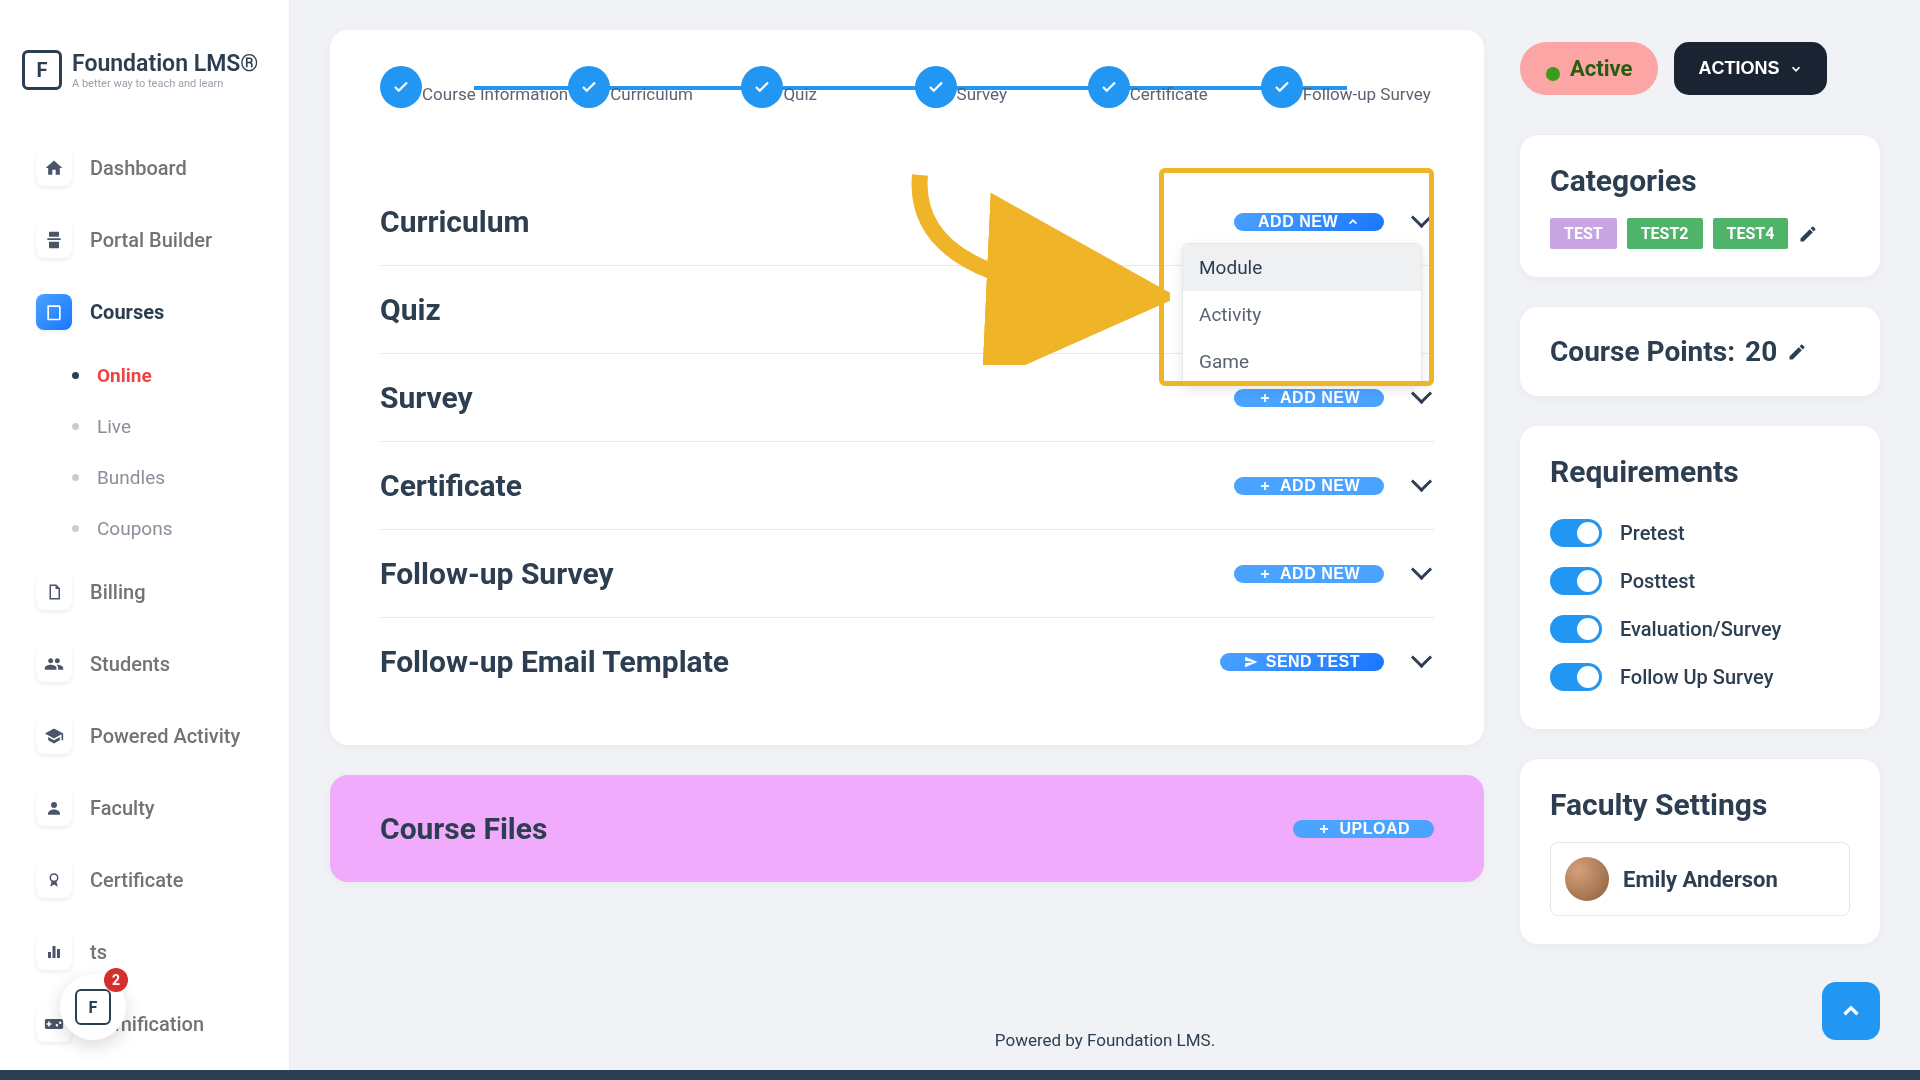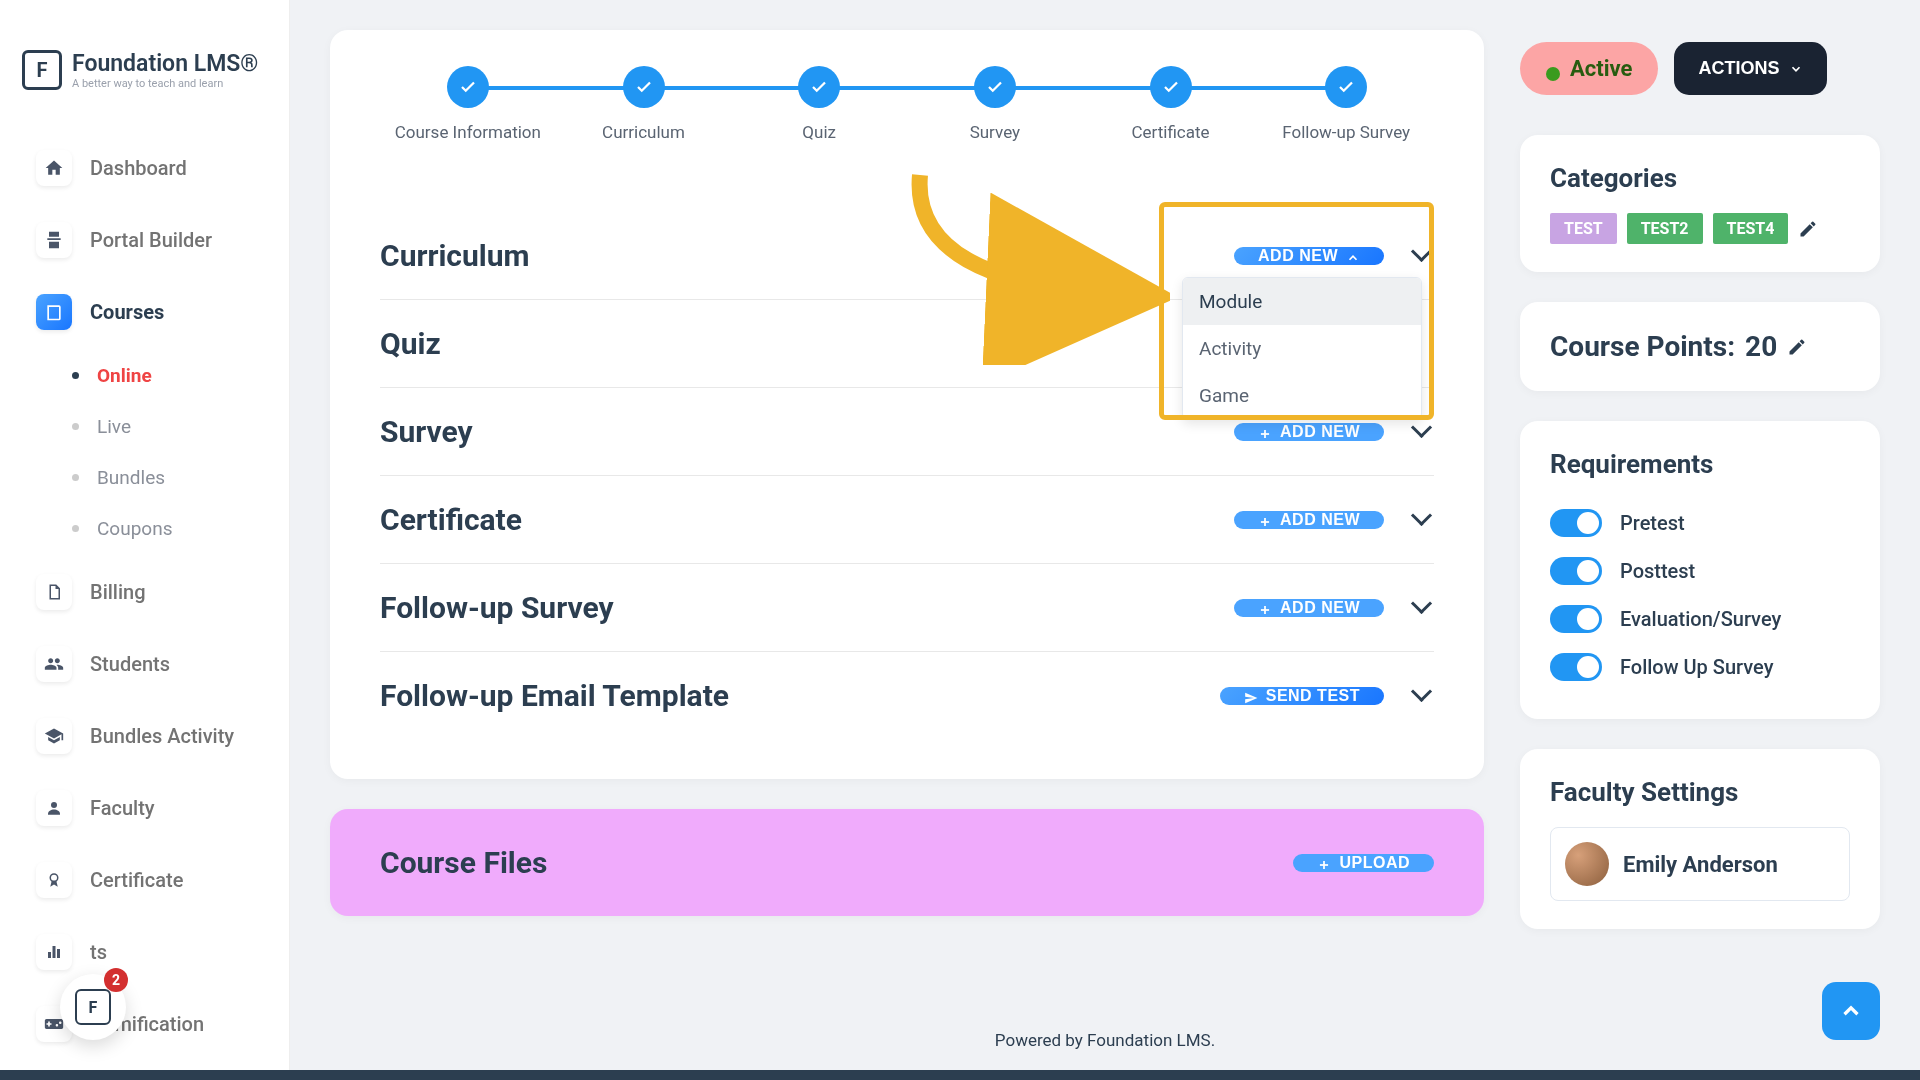--- a/index.html
+++ b/index.html
@@ -119,21 +119,21 @@
   padding: 36px 50px 40px 50px;
   box-shadow: 0 2px 10px rgba(0,0,0,0.04);
 }
 .stepper {
   display: flex;
   align-items: flex-start;
   justify-content: space-between;
   position: relative;
   margin-bottom: 70px;
 }
-.step { display: flex; flex-direction: column; align-items: center; flex: 1; position: relative; }
+.step { display: flex; align-items: center; flex: 1; position: relative; }
 .step:not(:last-child)::after {
   content: '';
   position: absolute;
   top: 20px;
   left: 50%;
   width: 100%;
   height: 4px;
   background: #2196f3;
   z-index: 0;
 }
@@ -177,21 +177,21 @@
   background: linear-gradient(135deg, #4aa3ff, #1976ff);
   color: #fff;
   border: none;
   border-radius: 10px;
   padding: 0 24px;
   font-size: 16px;
   font-weight: 700;
   letter-spacing: 0.5px;
   cursor: pointer;
   display: inline-flex;
-  align-items: flex-end;
+  align-items: center;
   gap: 8px;
 }
 .btn-add.light { background: #4aa3ff; }
 .chev {
   width: 20px; height: 20px;
   display: inline-block;
 }
 .chev::before {
   content: '';
   display: block;
@@ -293,21 +293,21 @@
 }
 
 .side-card {
   background: #fff;
   border-radius: 18px;
   padding: 28px 30px;
   box-shadow: 0 2px 10px rgba(0,0,0,0.04);
   margin-bottom: 30px;
 }
 .side-card h3 {
-  font-size: 26px;
+  font-size: 30px;
   font-weight: 700;
   color: #2c3e50;
   margin-bottom: 20px;
 }
 .tags { display: flex; gap: 10px; flex-wrap: wrap; align-items: center; }
 .tag {
   padding: 6px 14px;
   border-radius: 2px;
   color: #fff;
   font-size: 16px;
@@ -489,21 +489,21 @@
           </svg>
         </span>
       <span>Students</span>
     </div>
     <div class="nav-item">
       <span class="nav-icon-box">
           <svg width="20" height="20" viewBox="0 0 24 24" fill="currentColor">
             <path d="M12 3L1 9l11 6 9-5v7h2V9z M5 13.18v4L12 21l7-3.82v-4L12 17z"></path>
           </svg>
         </span>
-      <span>Bundles Activity</span>
+      <span>Powered Activity</span>
     </div>
     <div class="nav-item">
       <span class="nav-icon-box">
           <svg width="18" height="18" viewBox="0 0 24 24" fill="currentColor">
             <circle cx="12" cy="8" r="4"></circle>
             <path d="M4 20c0-4 4-6 8-6s8 2 8 6v1H4z"></path>
           </svg>
         </span>
       <span>Faculty</span>
     </div>

